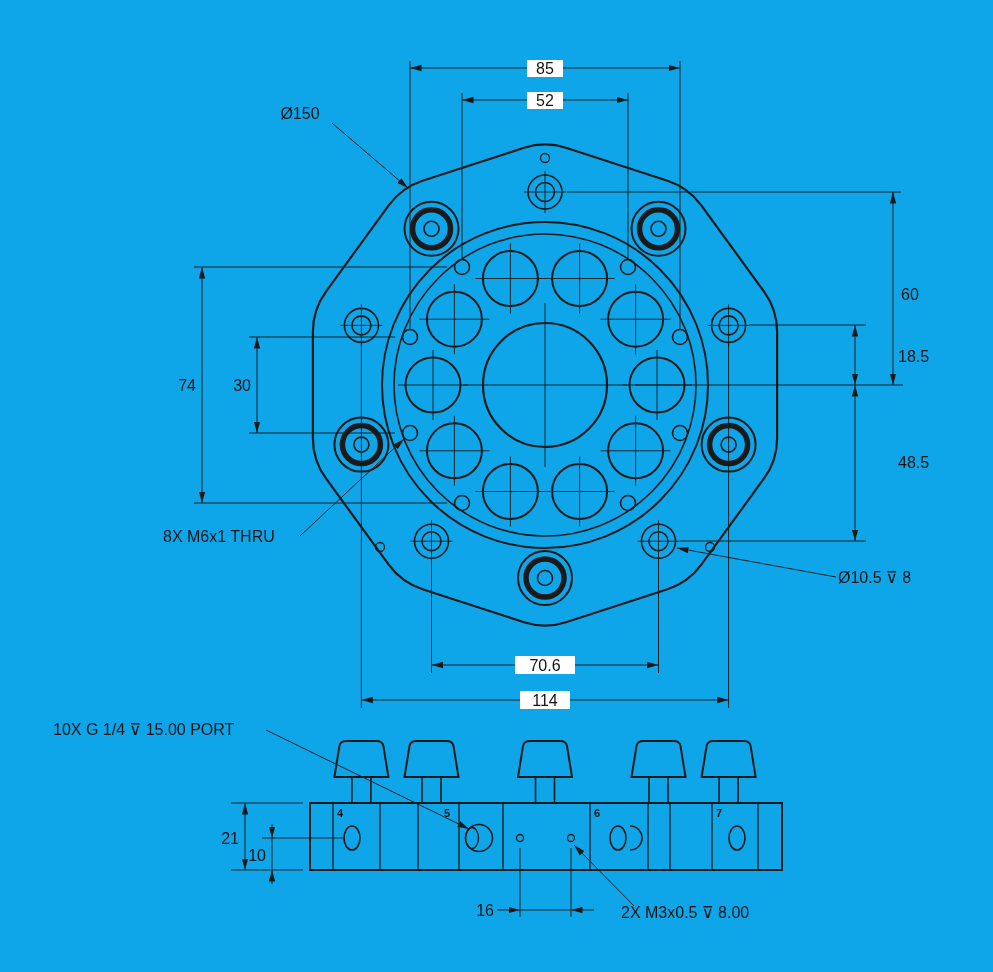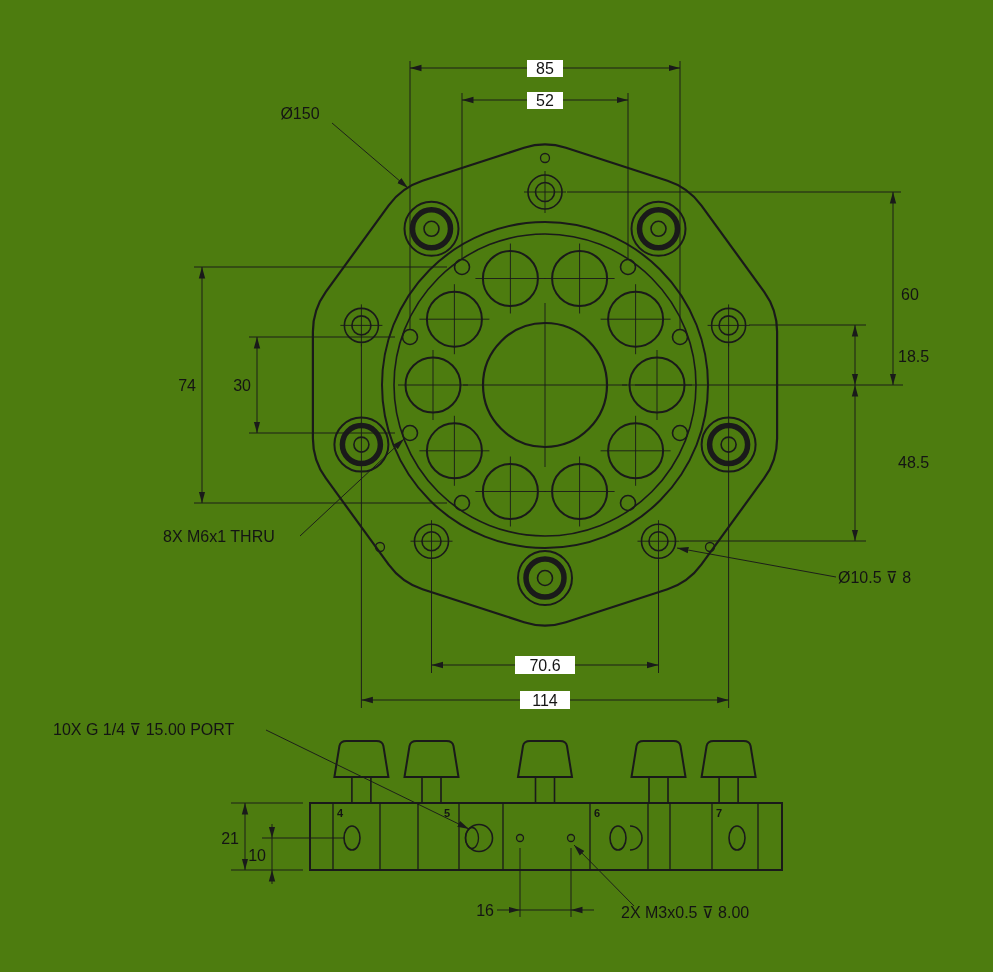--- a/index.html
+++ b/index.html
@@ -1,16 +1,16 @@
 <!DOCTYPE html>
 <html><head>
 <meta charset="utf-8">
 <style>
   html,body{margin:0;padding:0;background:#fff;}
-  .sheet{position:relative;width:993px;height:972px;background:#4d7c0f;overflow:hidden;}
+  .sheet{position:relative;width:993px;height:972px;background:#0ea5e9;overflow:hidden;}
   svg{display:block;}
   .geo{stroke:#1a1a1a;fill:none;stroke-linecap:butt;}
   .s2{stroke-width:2;}
   .s22{stroke-width:2.2;}
   .s16{stroke-width:1.6;}
   .s13{stroke-width:1.3;}
   .s55{stroke-width:5.5;}
   .cl{stroke-width:0.9;}
   .dl{stroke-width:0.95;}
   text{font-family:"Liberation Sans","DejaVu Sans",sans-serif;fill:#141414;}

